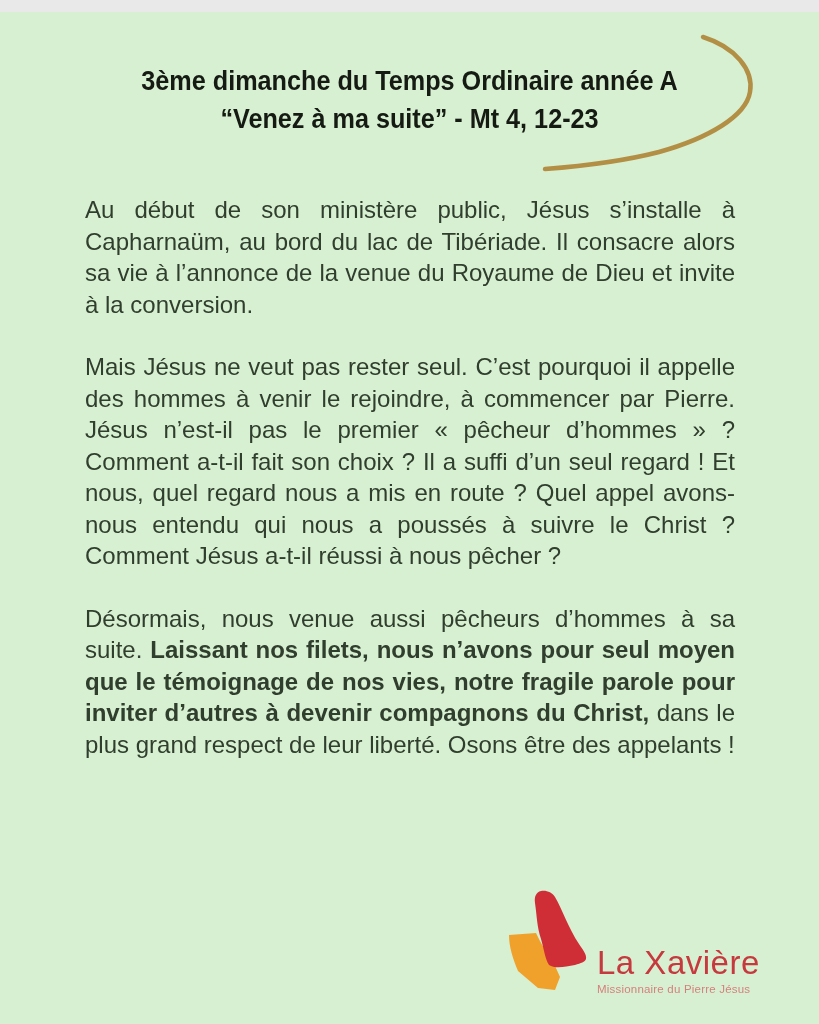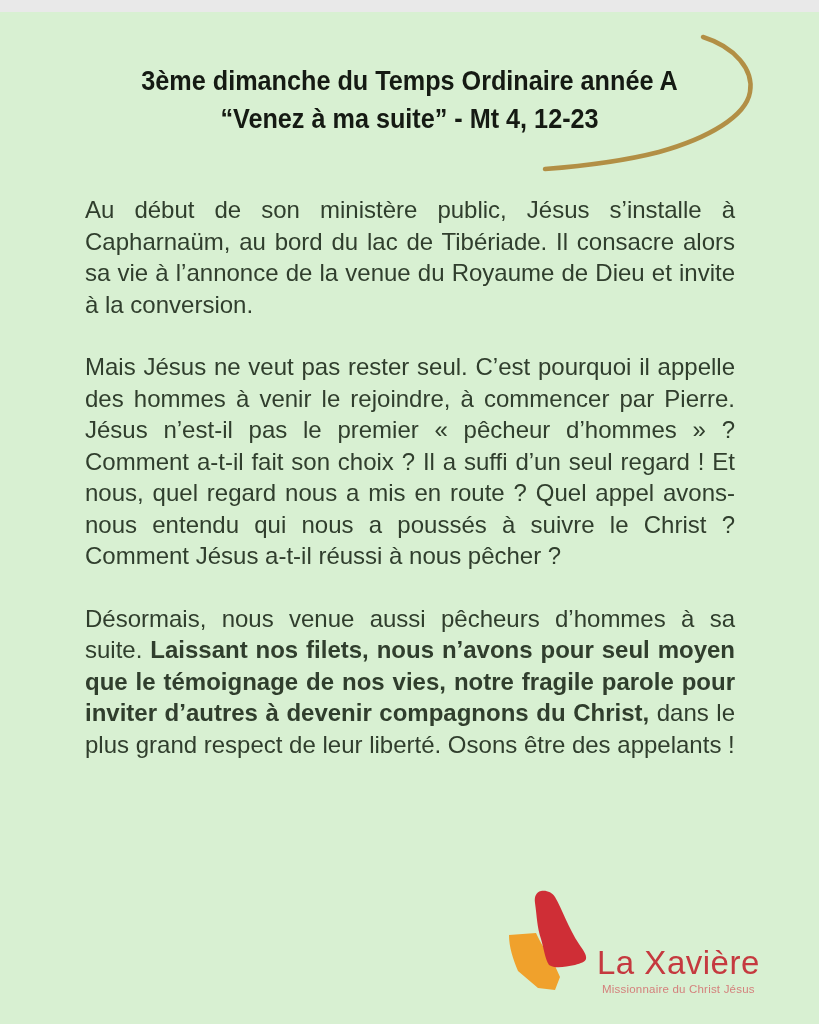--- a/index.html
+++ b/index.html
@@ -43,21 +43,21 @@
   .content strong{font-weight:bold;}
 
   
   .logo{
     position:absolute;
     left:505px;bottom:40px;
     display:flex;
     align-items:flex-end;
   }
   .logo-mark{width:88px;height:107px;flex:0 0 auto;}
-  .logo-text{margin-left:4px;padding-bottom:1px;text-align:center;}
+  .logo-text{margin-left:4px;padding-bottom:1px;}
   .logo-name{
     font-size:33px;line-height:1;
     letter-spacing:0.5px;
     color:var(--logo_name_red,#c5393f);
   }
   .logo-tagline{
     font-size:11.5px;
     margin-top:4px;
     letter-spacing:0.2px;
     color:var(--logo_tagline_red,#d4807c);
@@ -83,17 +83,17 @@
     <p><span>Désormais, nous venue aussi pêcheurs d’hommes à sa suite. </span><strong>Laissant nos filets, nous n’avons pour seul moyen que le témoignage de nos vies, notre fragile parole pour inviter d’autres à devenir compagnons du Christ,</strong><span> dans le plus grand respect de leur liberté. Osons être des appelants !</span></p>
   </main>
 
   <div class="logo">
     <svg class="logo-mark" viewBox="0 0 88 107" aria-hidden="true">
       <path d="M4 46 L31 44 C36 54 40 62 46 68 L55 88 L50 101 L33 99 L13 82 C8 70 4 58 4 46 Z" fill="var(--brand_orange,#f0a12c)"></path>
       <path d="M36 2 C31 3 29 8 30 14 C32 28 32 38 36 50 C39 60 40 70 44 76 C50 80 60 78 70 76 C76 74 80 73 81 70 C82 66 78 61 74 55 C64 40 57 20 50 8 C47 3 41 1 36 2 Z" fill="var(--brand_red,#cf2e36)"></path>
     </svg>
     <div class="logo-text">
       <div class="logo-name">La Xavière</div>
-      <div class="logo-tagline">Missionnaire du Christ Jésus</div>
+      <div class="logo-tagline">Missionnaire du Pierre Jésus</div>
     </div>
   </div>
 
 </div>
 
 </body></html>

